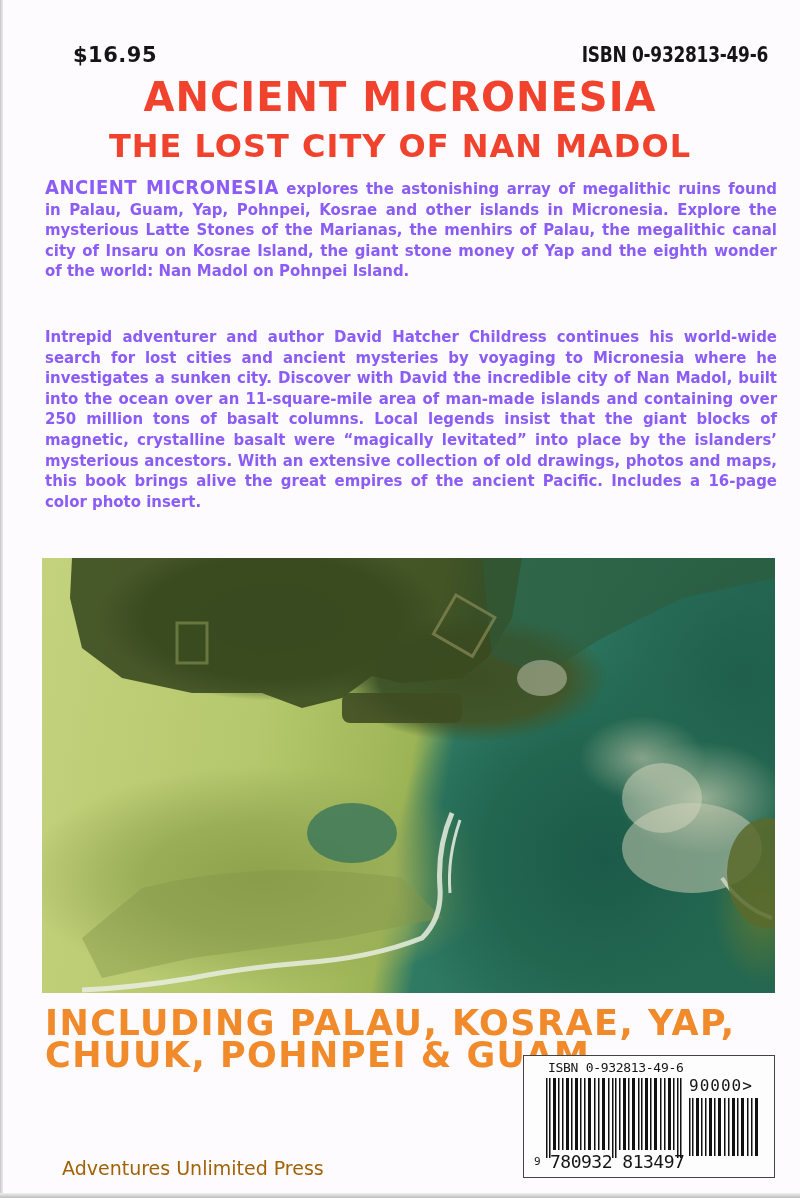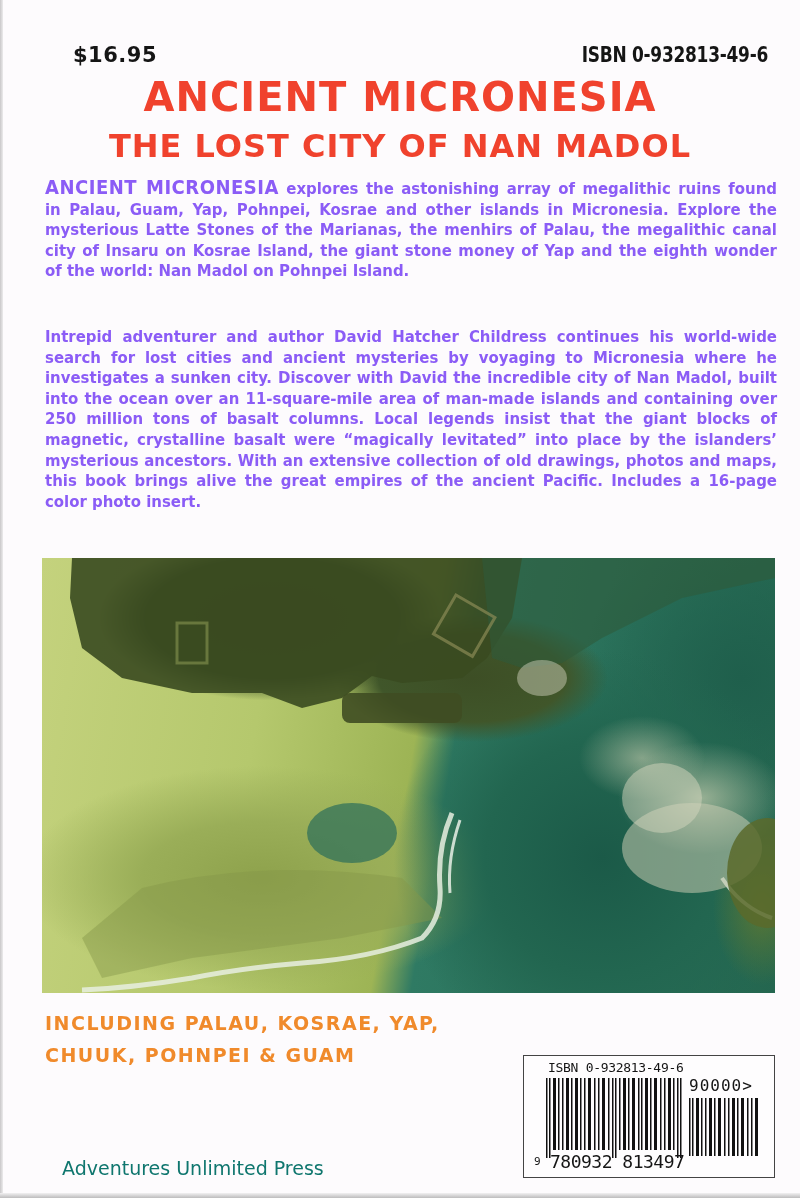--- a/index.html
+++ b/index.html
@@ -67,28 +67,28 @@
       radial-gradient(ellipse 170px 80px at 430px 120px, #3d4e25 0%, #40562a 55%, rgba(60,80,35,0) 80%),
       radial-gradient(ellipse 260px 260px at 560px 300px, #1b5a48 0%, #226650 45%, rgba(35,100,80,0) 80%),
       radial-gradient(ellipse 200px 200px at 700px 120px, #1f5f4c 0%, rgba(35,100,80,0) 80%),
       radial-gradient(ellipse 300px 140px at 220px 320px, #8ea24c 0%, #9aae58 40%, rgba(150,170,80,0) 80%),
       linear-gradient(100deg, #c4d27d 0%, #b5c86d 30%, #9db455 50%, #2f7a63 55%, #24664f 100%);
   }
   .photo svg { position: absolute; left: 0; top: 0; }
   .region-list {
     position: absolute; left: 45px; top: 1007px;
     color: #f08a2b;
-    font-weight: bold; font-size: 19px; line-height: 32px; letter-spacing: 1.5px;
+    font-weight: bold; font-size: 35px; line-height: 32px; letter-spacing: 1.5px;
     font-family: "DejaVu Sans", sans-serif;
   }
   .publisher {
     position: absolute; left: 62px; top: 1157px;
     font-size: 19px;
     font-family: "DejaVu Sans", sans-serif;
-    color: #0f766e;
+    color: #a16207;
   }
   .barcode-box {
     position: absolute; left: 523px; top: 1055px; width: 252px; height: 123px;
     border: 1.5px solid #444;
     background: #fefdfe;
   }
   .bc-isbn {
     position: absolute; left: 24px; top: 4px;
     font-family: "DejaVu Sans Mono", monospace; font-size: 13px; letter-spacing: -0.3px;
   }

